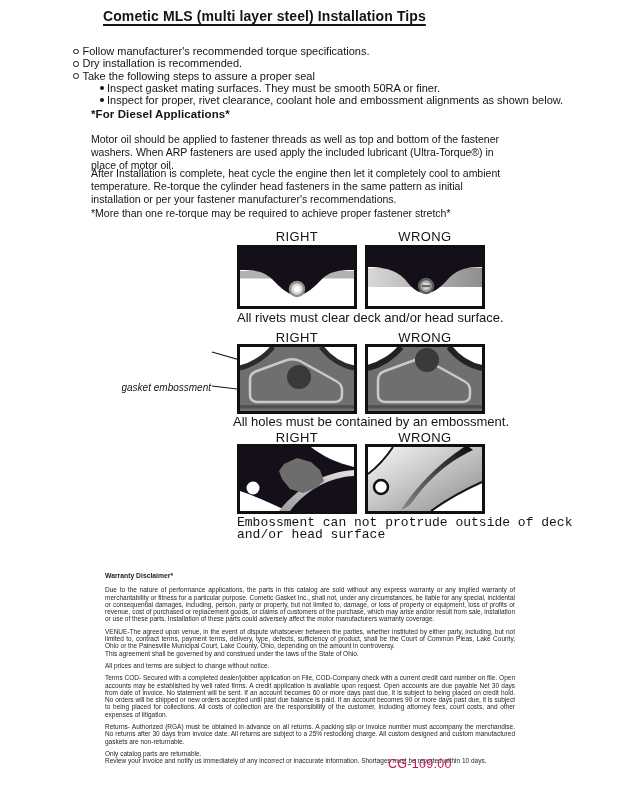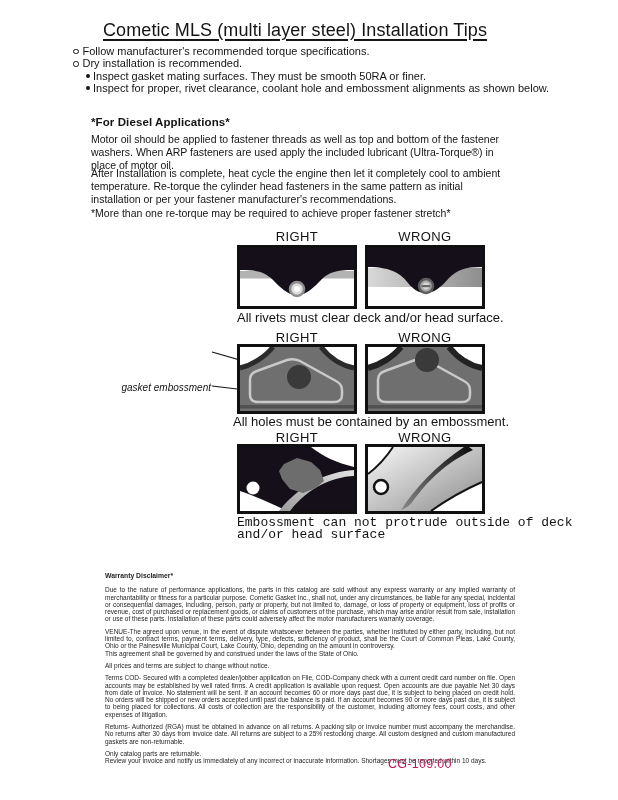--- a/index.html
+++ b/index.html
@@ -3,30 +3,30 @@
 <meta charset="utf-8">
 <style>
   html,body{margin:0;padding:0;background:#e8e8e8;}
   .page{
     position:relative;width:618px;height:800px;background:#ffffff;
     font-family:"Liberation Sans","DejaVu Sans",sans-serif;color:#141414;
     margin:0 auto;overflow:hidden;
   }
   .abs{position:absolute;}
   .page-title{
-    left:103px;top:20px;font-size:18px;font-weight:normal;
+    left:103px;top:8px;font-size:14px;font-weight:bold;
     text-decoration:underline;text-decoration-thickness:1.5px;text-underline-offset:3px;
     letter-spacing:.1px;white-space:nowrap;
   }
   .bullets{left:73px;top:45px;font-size:11px;line-height:12.3px;}
   .b-row{display:flex;align-items:flex-start;white-space:nowrap;}
-  .b-row.sub{margin-left:13px;}
+  .b-row.sub{margin-left:27px;}
   .marker-o{width:3.5px;height:3.5px;border:1px solid #141414;border-radius:50%;margin:3.8px 4px 0 0;flex:none;}
   .marker-f{width:4px;height:4px;background:#141414;border-radius:50%;margin:4px 3px 0 0;flex:none;}
-  .diesel-heading{left:91px;top:116px;font-size:11.5px;font-weight:bold;letter-spacing:.1px;}
+  .diesel-heading{left:91px;top:108px;font-size:11.5px;font-weight:bold;letter-spacing:.1px;}
   .body-para{left:91px;width:420px;font-size:10.5px;line-height:13.2px;}
   .p1{top:133px;}
   .p2{top:167px;}
   .p3{top:207px;white-space:nowrap;}
   .rw-label{width:120px;text-align:center;font-size:13px;letter-spacing:.4px;color:#141414;}
   .panel{width:120px;display:block;}
   .caption{font-size:13px;line-height:12px;color:#141414;}
   .side-label{left:91px;width:120px;text-align:right;font-size:10px;line-height:11.5px;white-space:pre-line;color:#141414;}
   .fineprint{left:105px;width:410px;font-size:6.5px;line-height:7.3px;color:#1e1e1e;}
   .fineprint .hd{font-weight:bold;margin-bottom:7px;font-size:6.8px;}
@@ -41,20 +41,24 @@
   <div class="abs page-title">Cometic MLS (multi layer steel) Installation Tips</div>
 
   <div class="abs bullets">
     <div class="b-row">
       <span class="marker-o"></span>
       <span>Follow manufacturer's recommended torque specifications.</span>
     </div>
     <div class="b-row">
       <span class="marker-o"></span>
       <span>Dry installation is recommended.</span>
+    </div>
+    <div class="b-row">
+      <span class="marker-o"></span>
+      <span>Take the following steps to assure a proper seal</span>
     </div>
     <div class="b-row sub">
       <span class="marker-f"></span>
       <span>Inspect gasket mating surfaces.  They must be smooth 50RA or finer.</span>
     </div>
     <div class="b-row sub">
       <span class="marker-f"></span>
       <span>Inspect for proper, rivet clearance, coolant hole and embossment alignments as shown below.</span>
     </div>
   </div>

